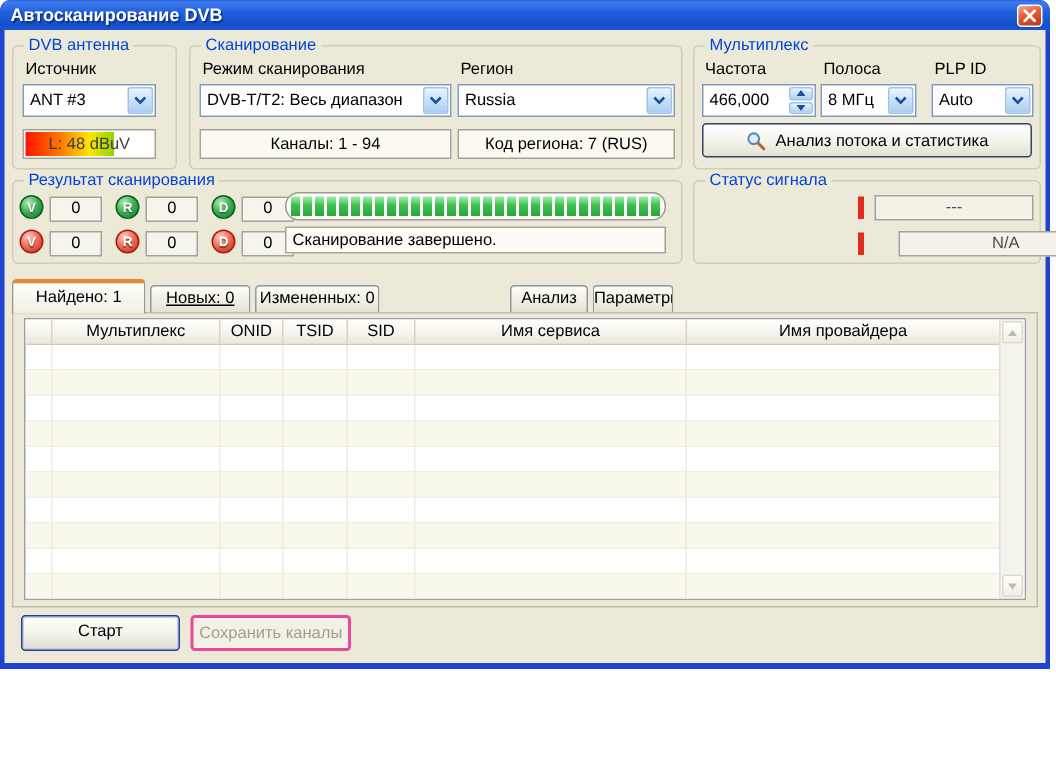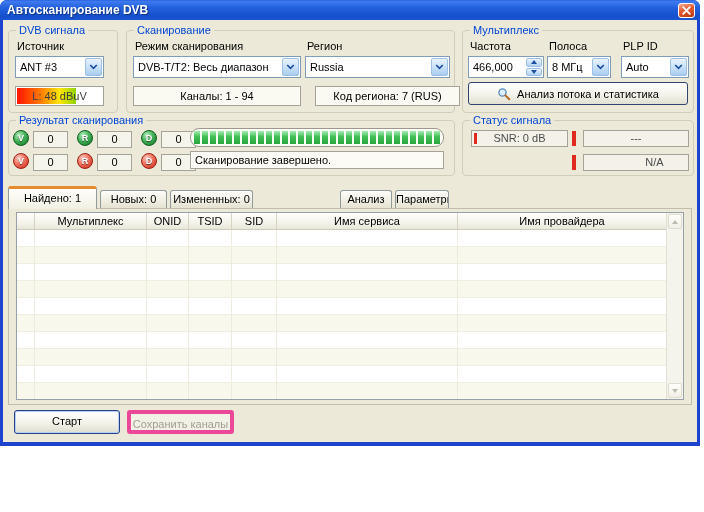--- a/index.html
+++ b/index.html
@@ -137,40 +137,40 @@
   .tri-up.pale { border-bottom-color:#bdbbac; } .tri-dn.pale { border-top-color:#bdbbac; }
 
   .btn-start {
     position:absolute; left:14px; top:410px; width:106px; height:24px;
     border:1px solid #24418c; border-radius:3px;
     background:linear-gradient(180deg,#ffffff,#f2f1e7 60%,#dfddd0 100%);
     box-shadow:inset 0 0 0 1px #b9cdf0; text-align:center; line-height:21px; cursor:pointer;
   }
   .btn-save {
     position:absolute; left:127px; top:410px; width:107px; height:24px;
-    border:4px solid #ec4899; border-radius:3px; background:#f2f1e6;
+    border:2px solid #ec4899; border-radius:3px; background:#f2f1e6;
     color:#a19e90; text-align:center; line-height:21px;
   }
 </style>
 </head>
 <body>
 
 <div class="window">
   <div class="titlebar">
     <span class="title-text">Автосканирование DVB</span>
     <span class="closebtn">
       <svg width="9" height="9" viewBox="0 0 9 9">
         <path d="M1.2 1.2 L7.8 7.8 M7.8 1.2 L1.2 7.8" stroke="#ffffff" stroke-width="1.8" stroke-linecap="round"></path>
       </svg>
     </span>
   </div>
   <div class="client"></div>
 
   <div class="group" style="left:8px; top:30px; width:110px; height:83px;">
-    <span class="group-title">DVB сигнала</span>
+    <span class="group-title">DVB антенна</span>
     <span class="lbl" style="left:8px; top:9px;">Источник</span>
     <div class="combo" style="left:6px; top:25px; width:89px;">
       <span class="val">ANT #3</span>
       <span class="cbtn">
         <svg width="9" height="6" viewBox="0 0 9 6">
           <path d="M1.2 1 L4.5 4.4 L7.8 1" fill="none" stroke="#1d4fa0" stroke-width="1.7"></path>
         </svg>
       </span>
     </div>
     <div class="level" style="left:6px; top:55px; width:89px;">
@@ -193,21 +193,21 @@
     <span class="lbl" style="left:180px; top:9px;">Регион</span>
     <div class="combo" style="left:178px; top:25px; width:145px;">
       <span class="val">Russia</span>
       <span class="cbtn">
         <svg width="9" height="6" viewBox="0 0 9 6">
           <path d="M1.2 1 L4.5 4.4 L7.8 1" fill="none" stroke="#1d4fa0" stroke-width="1.7"></path>
         </svg>
       </span>
     </div>
     <div class="info-field" style="left:6px; top:55px; width:168px;">Каналы: 1 - 94</div>
-    <div class="info-field" style="left:178px; top:55px; width:145px;margin-left:10px;">Код региона: 7 (RUS)</div>
+    <div class="info-field" style="left:178px; top:55px; width:145px;">Код региона: 7 (RUS)</div>
   </div>
 
   <div class="group" style="left:462px; top:30px; width:232px; height:83px;">
     <span class="group-title">Мультиплекс</span>
     <span class="lbl" style="left:7px; top:9px;">Частота</span>
     <span class="lbl" style="left:86px; top:9px;">Полоса</span>
     <span class="lbl" style="left:160px; top:9px;">PLP ID</span>
 
     <div class="spinner" style="left:5px; top:25px; width:76px;">
       <span class="val">466,000</span>
@@ -295,34 +295,30 @@
       <span class="pb-block"></span>
       <span class="pb-block"></span>
       <span class="pb-block"></span>
       <span class="pb-block"></span>
     </div>
   <div class="status-field">Сканирование завершено.</div>
 
   <div class="group" style="left:462px; top:120px; width:232px; height:56px;">
     <span class="group-title">Статус сигнала</span>
 
-    <div class="sig-meter" style="left:8px; top:9px;">
-      <span class="sig-mark-in"></span>
-      <span>SNR: 0 dB</span>
-    </div>
     <span class="sig-bar" style="left:109px; top:10px;"></span>
     <div class="sig-val" style="left:120px; top:9px;">---</div>
 
     <span class="sig-bar" style="left:109px; top:34px;"></span>
-    <div class="sig-val" style="left:120px; top:33px;padding-left:37px;">N/A</div>
+    <div class="sig-val" style="left:136px; top:33px;padding-left:37px;">N/A</div>
   </div>
 
   <div id="tabs">
       <div class="tab active" style="left: 8px; width: 89px;">Найдено: 1</div>
-      <div class="tab" style="left: 100px; width: 67px;">Новых: 0</div>
+      <div class="tab" style="left: 100px; width: 67px; text-decoration: underline;">Новых: 0</div>
       <div class="tab" style="left: 170px; width: 83px;">Измененных: 0</div>
       <div class="tab" style="left: 255px; width: 99px; margin-top: 24px;">Потерянных: 0</div>
       <div class="tab" style="left: 340px; width: 52px;">Анализ</div>
       <div class="tab" style="left: 395px; width: 54px;">Параметры</div>
     </div>
 
   <div class="panel"></div>
   <div class="list">
     <div class="lh" id="list-header">
         <div class="lh-cell" style="width: 18px;"></div>

